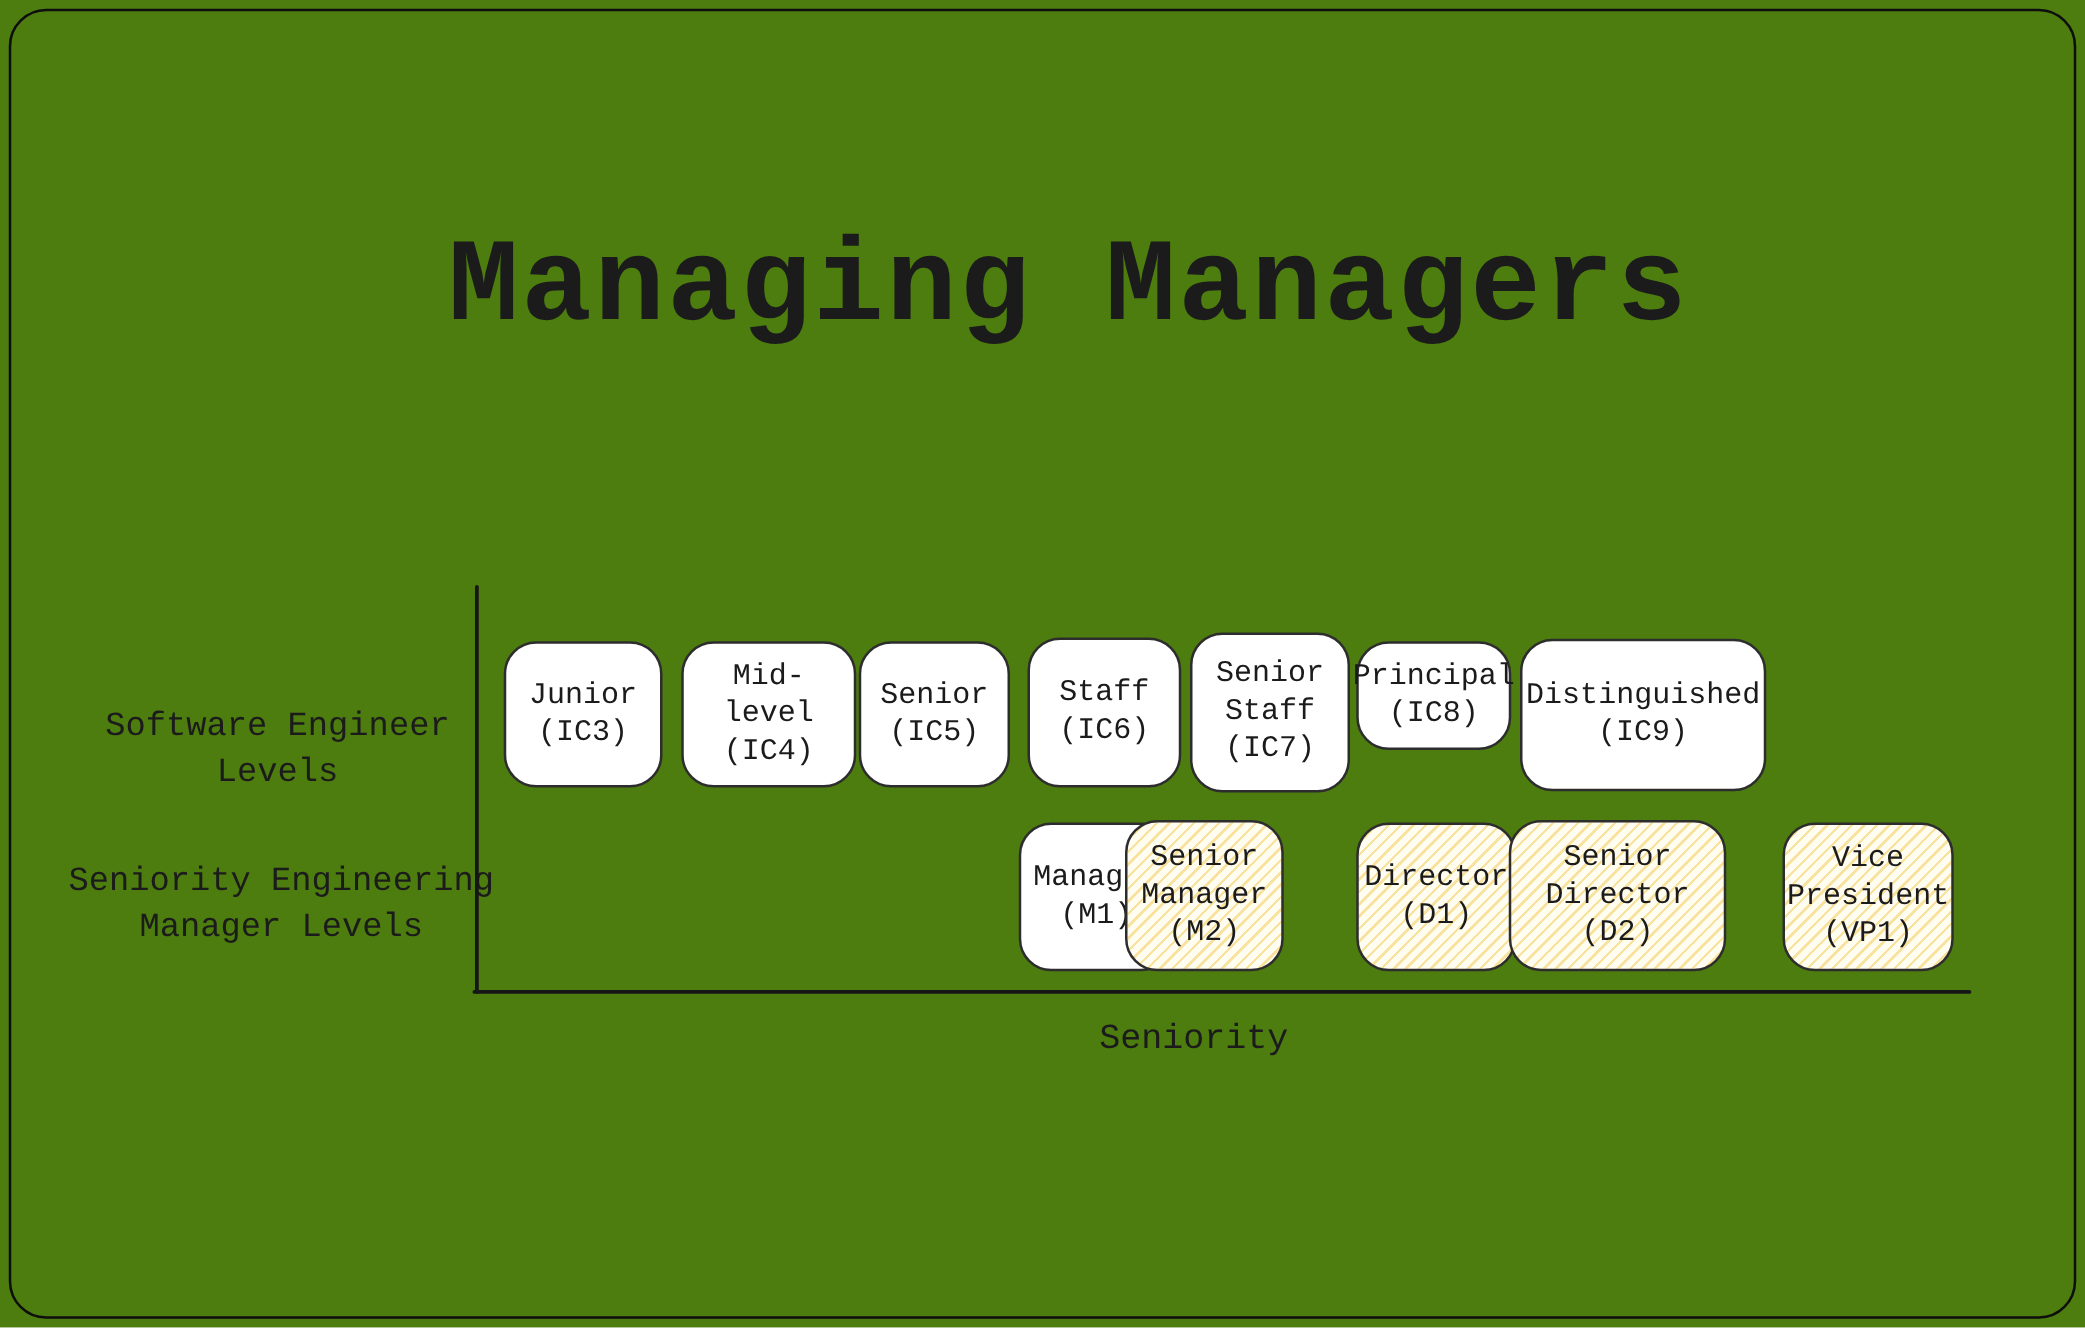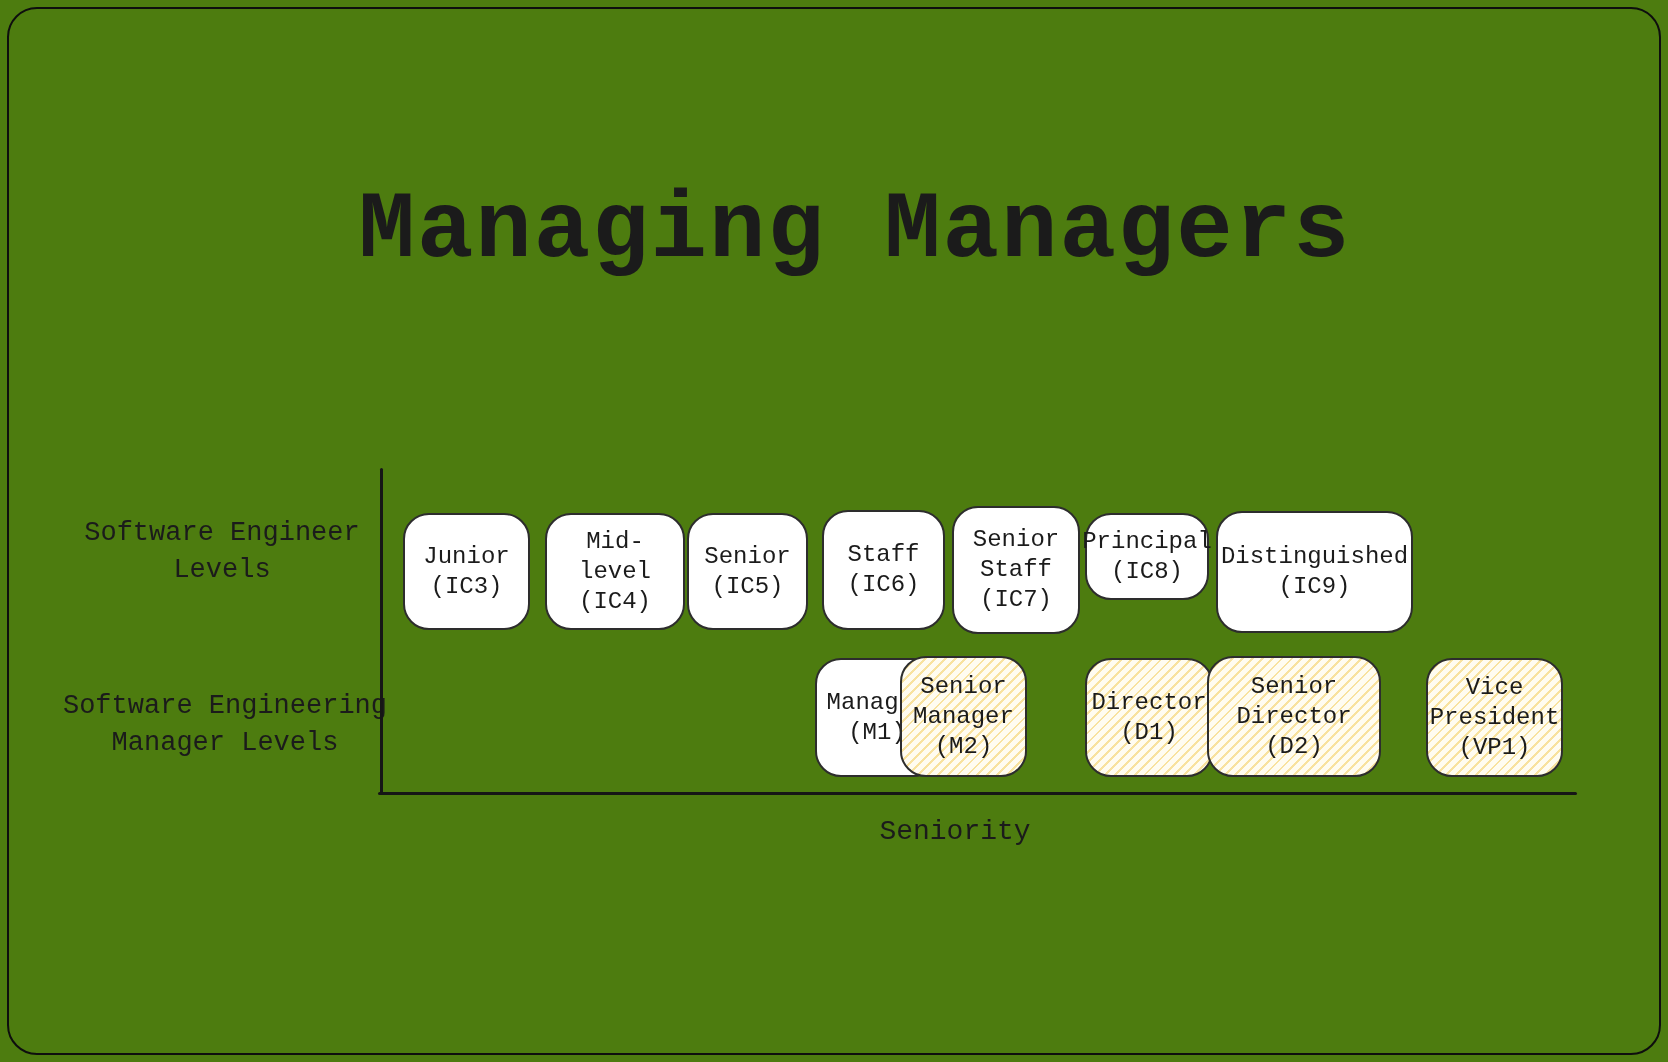--- a/index.html
+++ b/index.html
@@ -13,21 +13,21 @@
   }
   .title{
     position:absolute;left:300px;width:1110px;top:178px;
     text-align:center;font-size:94px;font-weight:700;letter-spacing:2px;
     color:#1b1b1b;white-space:nowrap;
   }
   .row-label{
     position:absolute;text-align:center;font-size:27px;line-height:37px;
     color:#1b1b1b;width:360px;
   }
-  .row-label.l1{left:42px;top:515px;}
+  .row-label.l1{left:42px;top:564px;}
   .row-label.l2{left:45px;top:688px;}
   .axis{position:absolute;background:#161616;}
   .axis.v{left:380px;top:468px;width:3px;height:327px;border-radius:2px;}
   .axis.h{left:378px;top:792px;width:1199px;height:3px;border-radius:2px;}
   .axis-label{
     position:absolute;left:855px;top:816px;width:200px;text-align:center;
     font-size:28px;color:#1b1b1b;
   }
   .box{
     position:absolute;border:2.5px solid #2d2d2d;border-radius:26px;
@@ -57,21 +57,21 @@
   <div class="frame"></div>
 
   <div class="title">Managing Managers</div>
 
   <div class="row-label l1">
     <div>Software Engineer</div>
     <div>Levels</div>
   </div>
 
   <div class="row-label l2">
-    <div>Software Engineering</div>
+    <div>Seniority Engineering</div>
     <div>Manager Levels</div>
   </div>
 
   <div class="axis v"></div>
   <div class="axis h"></div>
   <div class="axis-label">Seniority</div>
 
   <div class="box" style="left:403px;top:513px;width:127px;height:117px;">
     <span class="name">Junior</span>
     <span class="code">(IC3)</span>

